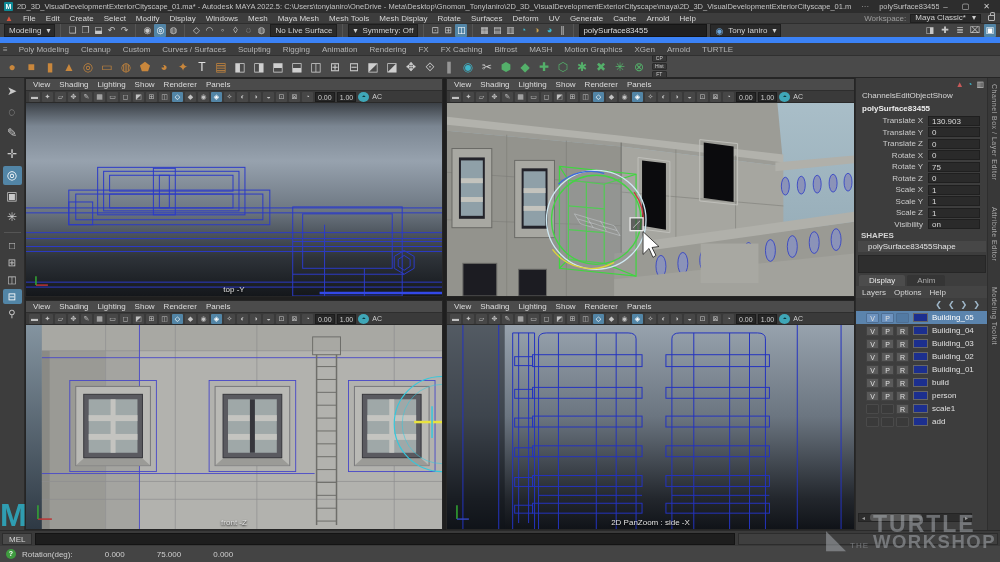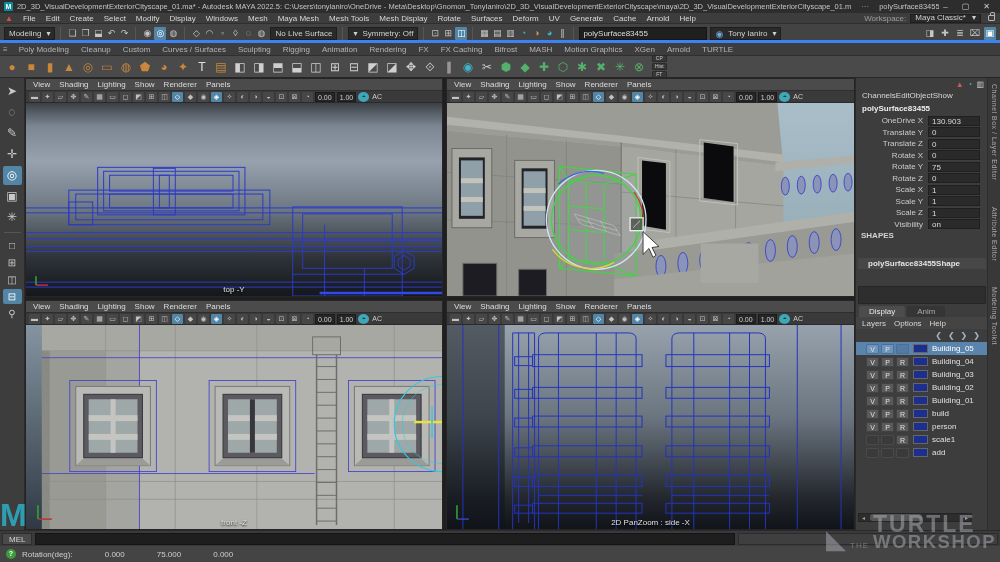--- a/index.html
+++ b/index.html
@@ -15,21 +15,21 @@
 
 #menubar{left:0;top:13px;width:1000px;height:11px;background:#3d3d3d;display:flex;align-items:center;padding:0 5px;border-bottom:1px solid #2e2e2e}
 .mlogo{color:#d6533c;font-size:8px;margin-right:5px}
 .menu-items{display:flex}
 .menu-item{padding:0 5px;color:#d8d8d8;font-size:8px;cursor:default}
 #workspace{margin-left:auto;display:flex;align-items:center;gap:4px;color:#9f9f9f}
 .wsdrop{background:#2a2a2a;border:1px solid #1f1f1f;padding:0 4px;height:9px;line-height:8px;color:#cfcfcf;display:flex;gap:6px;align-items:center}
 .lock{width:7px;height:6px;border:1px solid #b5b5b5;border-radius:1px;position:relative;margin-left:3px}
 .lock:before{content:"";position:absolute;top:-4px;left:1px;width:3px;height:3px;border:1px solid #b5b5b5;border-bottom:none;border-radius:2px 2px 0 0}
 
-#statusline{left:0;top:24px;width:1000px;height:19px;background:#434343;display:flex;align-items:flex-end;padding:0 4px;gap:3px;border-bottom:3px solid #3b82f6}
+#statusline{left:0;top:24px;width:1000px;height:19px;background:#434343;display:flex;align-items:flex-end;padding:0 4px;gap:3px;border-bottom:6px solid #3b82f6}
 .sl-drop{background:#2a2a2a;border:1px solid #1e1e1e;height:13px;display:flex;align-items:center;gap:5px;padding:0 4px;color:#d0d0d0}
 .sl-sep{width:1px;height:13px;background:#565656;margin:0 2px}
 .sl-ico{width:12px;height:13px;text-align:center;line-height:13px;color:#c6c6c6;font-size:9px;border-radius:1px}
 .sl-ico.active{background:#5285a6;color:#fff}
 .sl-field{background:#1f1f1f;border:1px solid #151515;height:13px;width:128px;color:#dcdcdc;font-size:8px;font-family:"Liberation Sans",sans-serif;padding:0 3px}
 .usr{color:#6fa8dc;font-size:9px}
 #sl-right{margin-left:auto;display:flex;gap:3px;align-items:center}
 
 #shelftabs{left:0;top:43px;width:1000px;height:13px;background:#3d3d3d;display:flex;align-items:flex-end;padding:0 3px;gap:1px;border-bottom:1px solid #303030}
 .shelfmenu-ico{color:#a5a5a5;font-size:8px;margin-right:4px;align-self:center}
@@ -64,21 +64,21 @@
 #rp-strip{position:absolute;right:0;top:0;width:13px;height:452px;background:#383838;border-left:1px solid #2e2e2e;display:flex;flex-direction:column;align-items:center;padding-top:6px;gap:26px}
 .vtab{writing-mode:vertical-rl;font-size:7px;color:#a8a8a8;letter-spacing:.5px}
 .rp-icons{height:13px;display:flex;justify-content:flex-end;gap:4px;align-items:center;padding:0 4px}
 .rp-ico{font-size:8px}
 .cb-menus{height:12px;display:flex;gap:0;align-items:flex-start;padding:0 6px;color:#d6d6d6}
 .cb-object{height:12px;line-height:12px;padding:0 6px;font-weight:bold;color:#ececec;font-size:8px}
 .cb-row{height:11.5px;display:flex;align-items:center}
 .cb-label{flex:1;text-align:right;padding-right:5px;color:#cbcbcb;font-size:8px}
 .cb-value{width:52px;background:#2a2a2a;border:1px solid #1f1f1f;height:10px;line-height:9px;padding:0 3px;color:#dadada;font-size:8px;margin-right:8px}
 .shapes-label{height:11px;line-height:11px;padding:0 5px;font-weight:bold;color:#d2d2d2}
-.shape-row{height:11px;line-height:11px;padding:0 10px;background:#474747;color:#e2e2e2;font-weight:bold;font-size:8px;margin:17px 2px}
+.shape-row{height:11px;line-height:11px;padding:0 10px;background:#474747;color:#e2e2e2;font-weight:normal;font-size:8px;margin:0 2px}
 .cb-gap{height:18px;background:#2e2e2e;margin:3px 2px 0 2px;border:1px solid #262626}
 .lyr-tabs{height:13px;display:flex;align-items:flex-end;padding:2px 3px 0 3px;gap:2px}
 .ltab{padding:1px 10px;font-size:8px;color:#a8a8a8;background:#353535;border-radius:2px 2px 0 0}
 .ltab.active{background:#4c4c4c;color:#e8e8e8}
 .lyr-menus{height:12px;display:flex;gap:8px;align-items:center;padding:0 6px;background:#444;color:#d6d6d6}
 .lyr-toolbar{height:13px;display:flex;justify-content:flex-end;align-items:center;gap:6px;padding:0 8px;color:#9fb7c9;font-size:8px}
 .layer-rows{}
 .layer-row{height:13px;display:flex;align-items:center;gap:2px;padding:0 10px}
 .layer-row.selected{background:#5b84ad}
 .layer-row.selected .layer-name{color:#fff}
@@ -762,21 +762,21 @@
 
       <span>Channels</span>
           <span>Edit</span>
           <span>Object</span>
           <span>Show</span>
         </div>
       <div class="cb-object">polySurface83455</div>
       <div>
 
           <div class="cb-row">
-            <span class="cb-label">OneDrive X</span>
+            <span class="cb-label">Translate X</span>
             <span class="cb-value">130.903</span>
           </div>
 
           <div class="cb-row">
             <span class="cb-label">Translate Y</span>
             <span class="cb-value">0</span>
           </div>
 
           <div class="cb-row">
             <span class="cb-label">Translate Z</span>

